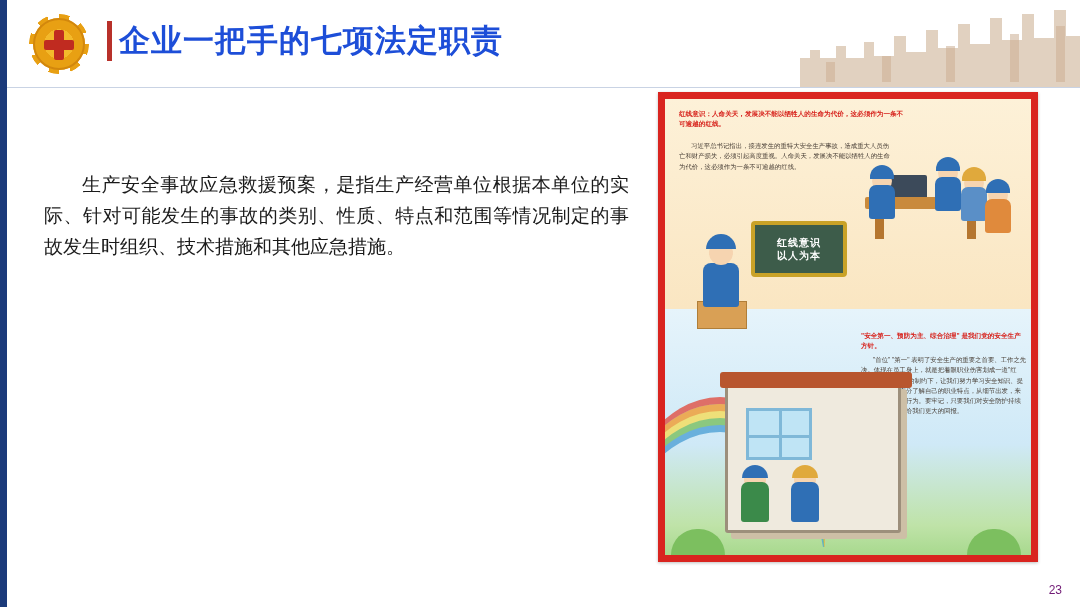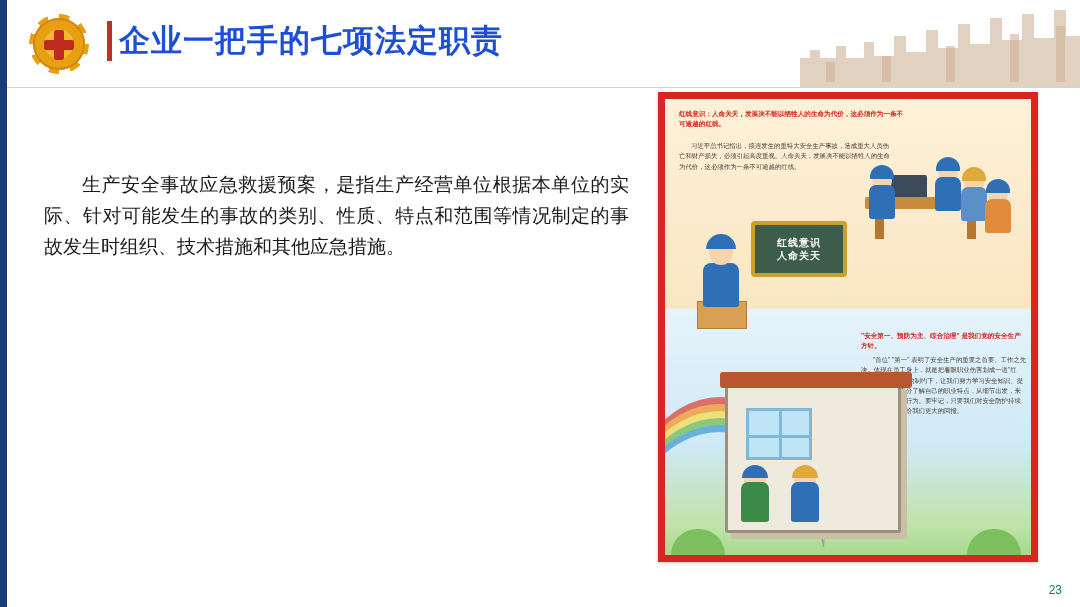--- a/index.html
+++ b/index.html
@@ -200,21 +200,21 @@
   .kid .hat { width: 26px; height: 13px; border-radius: 13px 13px 0 0; margin: -26px auto 4px; }
   .kid .b { width: 28px; height: 40px; border-radius: 7px 7px 3px 3px; margin: 0 auto; }
   .bush {
     position: absolute; bottom: 0; width: 54px; height: 26px;
     background: #7cbf5f; border-radius: 27px 27px 0 0;
   }
 
   
   .page-num {
     position: absolute; right: 18px; bottom: 10px;
-    font-size: 12px; color: #0f766e;
+    font-size: 12px; color: #701a75;
   }
 </style>
 </head>
 <body>
 
 <div class="edge-bar"></div>
 
 <div class="header">
 
   <div class="logo">
@@ -285,21 +285,21 @@
     </div>
 
     <div class="teacher">
       <div class="t-box"></div>
       <div class="t-body"></div>
       <div class="t-head"></div>
       <div class="t-cap"></div>
     </div>
     <div class="blackboard">
       <span>红线意识</span>
-      <span>人命关天</span>
+      <span>以人为本</span>
     </div>
 
     <div class="house">
       <div class="house-roof"></div>
       <div class="window"></div>
       <div class="kid" style="left:12px;">
         <div class="h"></div>
         <div class="hat" style="background:#2f6fb5;"></div>
         <div class="b" style="background:#3b8a4a;"></div>
       </div>

